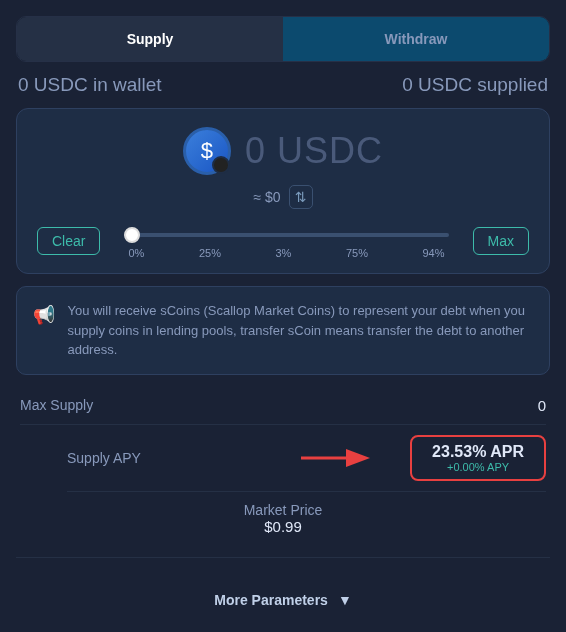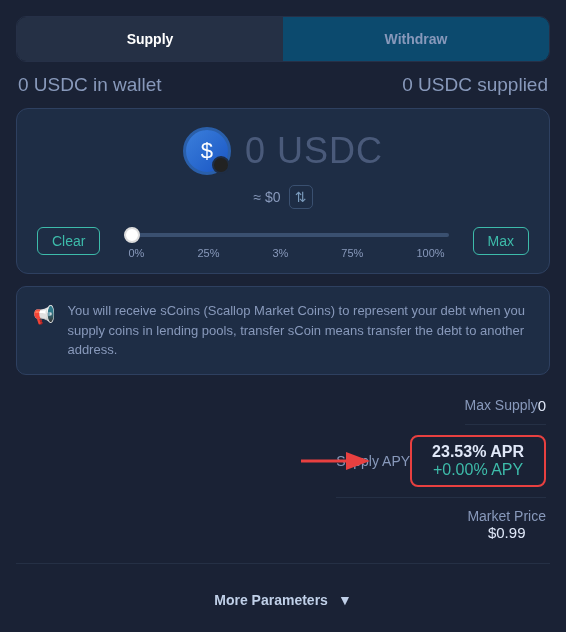--- a/index.html
+++ b/index.html
@@ -212,21 +212,20 @@
       flex-shrink: 0;
       margin-top: 1px;
     }
 
     
     .stats-section {
       display: flex;
       flex-direction: column;
       gap: 0;
       padding: 0 4px;
-      align-items: flex-end;
     }
 
     .stat-row {
       display: flex;
       justify-content: space-between;
       align-items: center;
       padding: 10px 0;
       border-bottom: 1px solid #253045;
       position: relative;
     }
@@ -250,21 +249,21 @@
       position: relative;
     }
 
     .apr-value {
       font-size: 16px;
       font-weight: 700;
       color: #e0e8f8;
     }
 
     .apy-sub {
-      font-size: 16px;
+      font-size: 11px;
       color: #3dbbaa;
       text-align: center;
     }
 
     
     .more-params {
       display: flex;
       justify-content: center;
       align-items: center;
       gap: 10px;
@@ -318,21 +317,21 @@
 
     <div class="slider-row">
       <button class="clear-btn">Clear</button>
       <div class="slider-container">
         <input type="range" min="0" max="100" value="0" style="">
         <div class="slider-labels">
           <span>0%</span>
           <span>25%</span>
           <span>3%</span>
           <span>75%</span>
-          <span>100%</span>
+          <span>94%</span>
         </div>
       </div>
       <button class="max-btn">Max</button>
     </div>
   </div>
 
   <div class="info-box">
     <span class="megaphone">📢</span>
     <span>You will receive sCoins (Scallop Market Coins) to represent your debt when you supply coins in lending pools, transfer sCoin means transfer the debt to another address.</span>
   </div>

